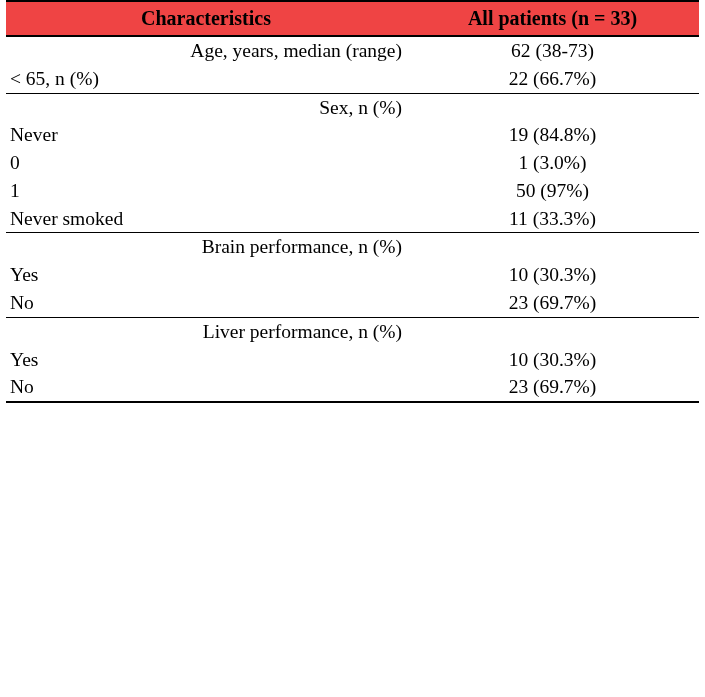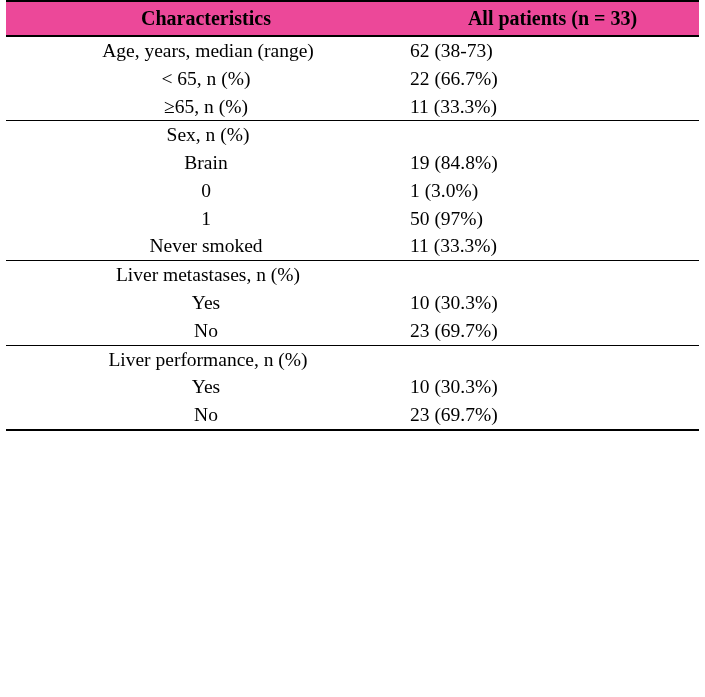--- a/index.html
+++ b/index.html
@@ -21,44 +21,44 @@
   }
   table.data-table {
     width: 693px;
     border-collapse: collapse;
     table-layout: fixed;
   }
   table.data-table col.col-char { width: 400px; }
   table.data-table col.col-val  { width: 293px; }
 
   thead th {
-    background: #ec4899;
+    background: #ef4444;
     font-weight: bold;
     font-size: 20px;
     text-align: center;
     padding: 5px 4px 6px 4px;
     border-top: 2px solid #000000;
     border-bottom: 2px solid #000000;
     line-height: 1.1;
     margin-left: 19px;
   }
   tbody td {
     font-size: 19.5px;
     padding: 2px 4px;
     line-height: 1.22;
     vertical-align: middle;
   }
   td.c-label-left {
-    text-align: center;
+    text-align: right;
     padding-left: 8px;
   }
   td.c-label-center {
-    text-align: center;
   }
   td.c-value {
+    text-align: center;
   }
   tr.group-start td {
     border-top: 1.5px solid #000000;
   }
   tr.last-row td {
     border-bottom: 2px solid #000000;
   }
 </style>
 </head>
 <body>
@@ -77,46 +77,42 @@
     </thead>
     <tbody id="table-body">
         <tr>
           <td class="c-label-left">Age, years, median (range)</td>
           <td class="c-value">62 (38-73)</td>
         </tr>
         <tr>
           <td class="c-label-center">&lt; 65, n (%)</td>
           <td class="c-value">22 (66.7%)</td>
         </tr>
-        <tr>
-          <td class="c-label-center">≥65, n (%)</td>
-          <td class="c-value">11 (33.3%)</td>
-        </tr>
         <tr class="group-start">
           <td class="c-label-left">Sex, n (%)</td>
           <td class="c-value"></td>
         </tr>
         <tr>
-          <td class="c-label-center">Brain</td>
+          <td class="c-label-center">Never</td>
           <td class="c-value">19 (84.8%)</td>
         </tr>
         <tr>
           <td class="c-label-center">0</td>
           <td class="c-value">1 (3.0%)</td>
         </tr>
         <tr>
           <td class="c-label-center">1</td>
           <td class="c-value">50 (97%)</td>
         </tr>
         <tr>
           <td class="c-label-center">Never smoked</td>
           <td class="c-value">11 (33.3%)</td>
         </tr>
         <tr class="group-start">
-          <td class="c-label-left">Liver metastases, n (%)</td>
+          <td class="c-label-left">Brain performance, n (%)</td>
           <td class="c-value"></td>
         </tr>
         <tr>
           <td class="c-label-center">Yes</td>
           <td class="c-value">10 (30.3%)</td>
         </tr>
         <tr>
           <td class="c-label-center">No</td>
           <td class="c-value">23 (69.7%)</td>
         </tr>

